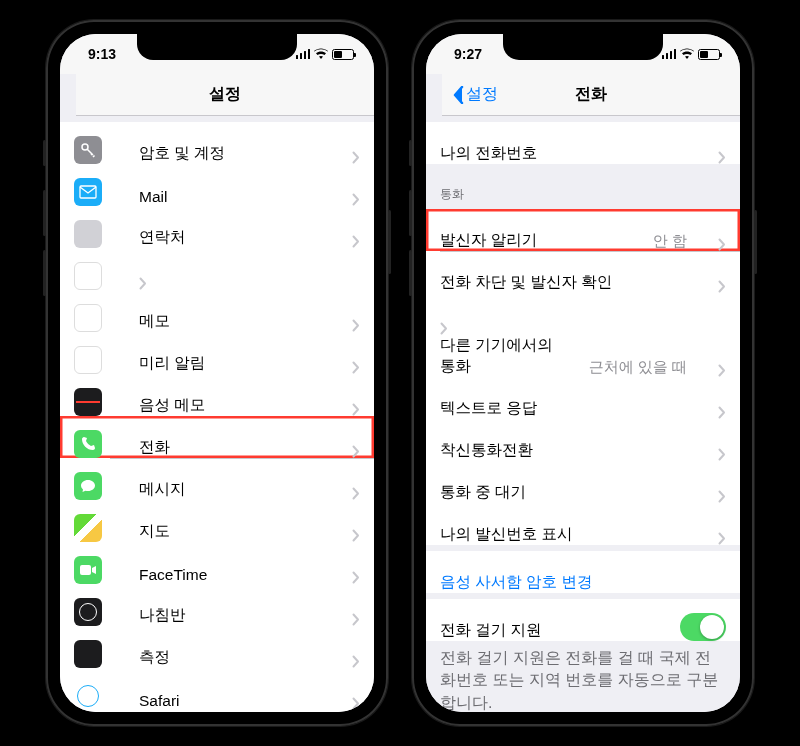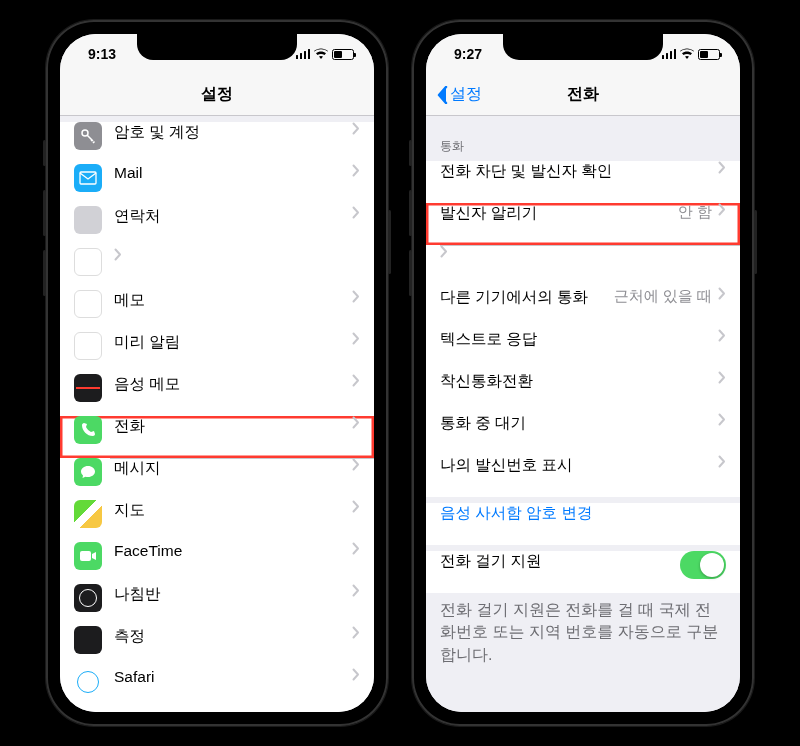--- a/index.html
+++ b/index.html
@@ -64,20 +64,21 @@
 .batt::after { content:''; position:absolute; right:-3px; top:3px; width:2px; height:4px; background:#000; border-radius:0 1px 1px 0; }
 .batt-fill { position:absolute; left:1px; top:1px; width:8px; height:7px; background:#000; border-radius:1px; }
 .nav {
   height: 42px;
   background: #f7f7f7;
   border-bottom: 0.5px solid #c8c7cc;
   display: flex;
   align-items: center;
   position: relative;
   padding: 0 10px;
+  margin-left: 16px;
 }
 .nav-title {
   position: absolute;
   left: 0; right: 0;
   text-align: center;
   font-size: 16px;
   font-weight: 600;
   color: #000;
   pointer-events: none;
 }
@@ -101,25 +102,26 @@
   margin-top: 6px;
 }
 .group-hd {
   padding: 16px 14px 6px;
   font-size: 12px;
   color: #6d6d72;
 }
 .cell {
   background: #fff;
   display: flex;
-  align-items: flex-start;
+  align-items: flex-end;
   min-height: 42px;
   padding: 0 14px;
   position: relative;
   cursor: pointer;
+  gap: 25px;
 }
 .cell:not(:last-child)::after {
   content:'';
   position:absolute;
   bottom:0; left:14px; right:0;
   height:0.5px; background:#c8c7cc;
 }
 .cell.with-icon:not(:last-child)::after { left: 50px; }
 .highlight { box-shadow: inset 0 0 0 2.5px #ff3b30; z-index: 2; }
 .cell-icon { width: 28px; height: 28px; border-radius: 6px; margin-right: 12px; flex-shrink:0; display:flex; align-items:center; justify-content:center; }
@@ -381,32 +383,42 @@
       <div class="nav-back">
         <svg viewBox="0 0 12 18">
             <path fill="#007aff" d="M10 1L3 9l7 8" stroke="#007aff" stroke-width="2.5" stroke-linecap="round" stroke-linejoin="round"></path>
           </svg>
         <span>설정</span>
       </div>
       <div class="nav-title">전화</div>
     </div>
     <div class="content" id="right-list">
         <div class="group">
+          <div class="cell">
+            <span class="cell-label">나의 전화번호</span>
+            <span class="chevron">
+              <svg viewBox="0 0 8 13">
+                <path fill="none" stroke="#c7c7cc" stroke-width="2" stroke-linecap="round" stroke-linejoin="round" d="M1.5 1.5L6 6.5l-4.5 5"></path>
+              </svg>
+            </span>
+          </div>
+        </div>
+        <div class="group">
           <div class="group-hd">통화</div>
-          <div class="cell">
-            <span class="cell-label">전화 차단 및 발신자 확인</span>
-            <span class="chevron">
-              <svg viewBox="0 0 8 13">
-                <path fill="none" stroke="#c7c7cc" stroke-width="2" stroke-linecap="round" stroke-linejoin="round" d="M1.5 1.5L6 6.5l-4.5 5"></path>
-              </svg>
-            </span>
-          </div>
           <div class="cell highlight">
             <span class="cell-label">발신자 알리기</span>
             <span class="cell-value">안 함</span>
+            <span class="chevron">
+              <svg viewBox="0 0 8 13">
+                <path fill="none" stroke="#c7c7cc" stroke-width="2" stroke-linecap="round" stroke-linejoin="round" d="M1.5 1.5L6 6.5l-4.5 5"></path>
+              </svg>
+            </span>
+          </div>
+          <div class="cell">
+            <span class="cell-label">전화 차단 및 발신자 확인</span>
             <span class="chevron">
               <svg viewBox="0 0 8 13">
                 <path fill="none" stroke="#c7c7cc" stroke-width="2" stroke-linecap="round" stroke-linejoin="round" d="M1.5 1.5L6 6.5l-4.5 5"></path>
               </svg>
             </span>
           </div>
           <div class="cell">
             <span class="chevron">
               <svg viewBox="0 0 8 13">
                 <path fill="none" stroke="#c7c7cc" stroke-width="2" stroke-linecap="round" stroke-linejoin="round" d="M1.5 1.5L6 6.5l-4.5 5"></path>

